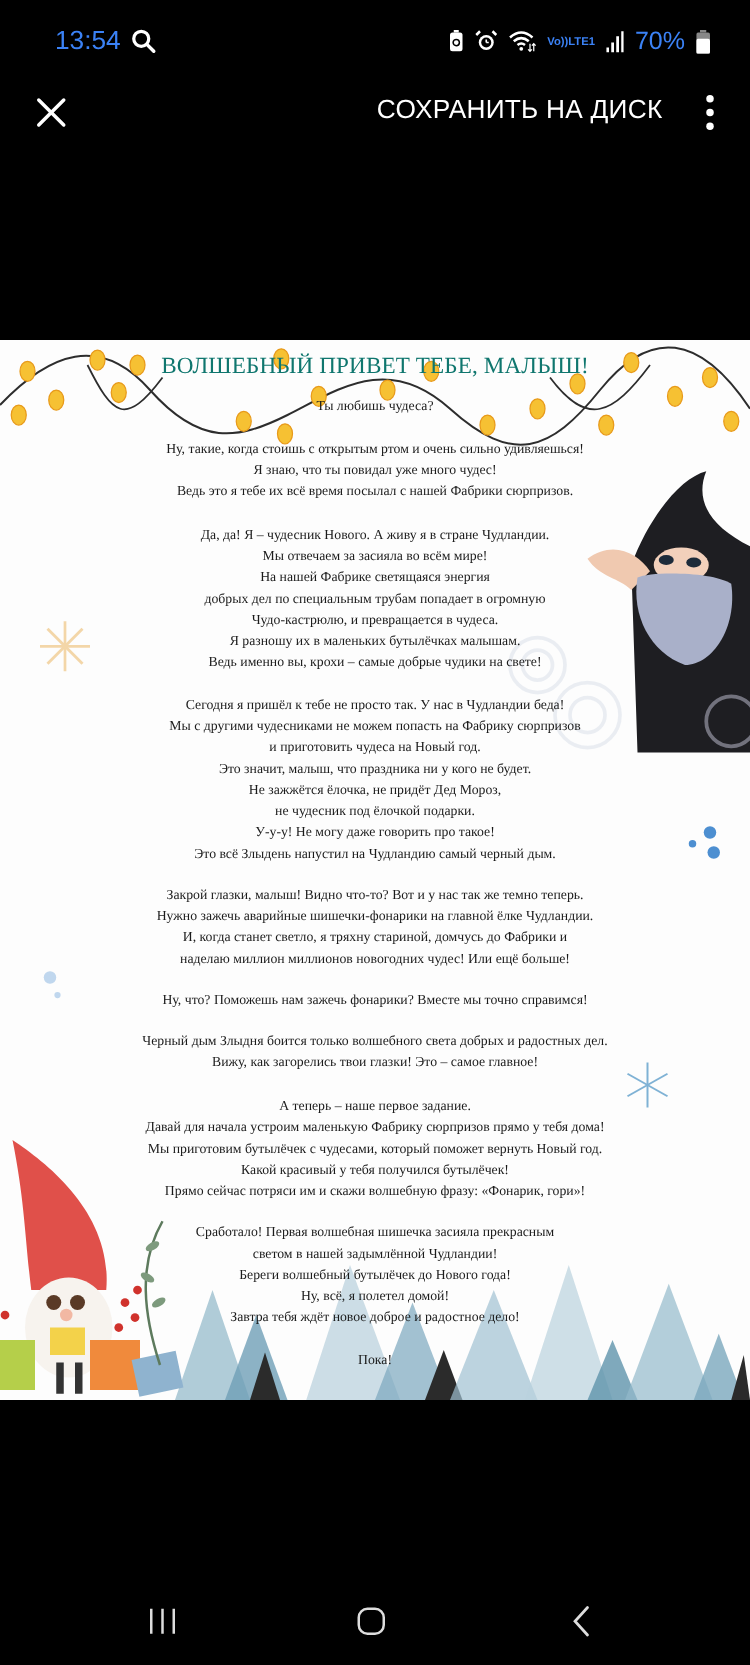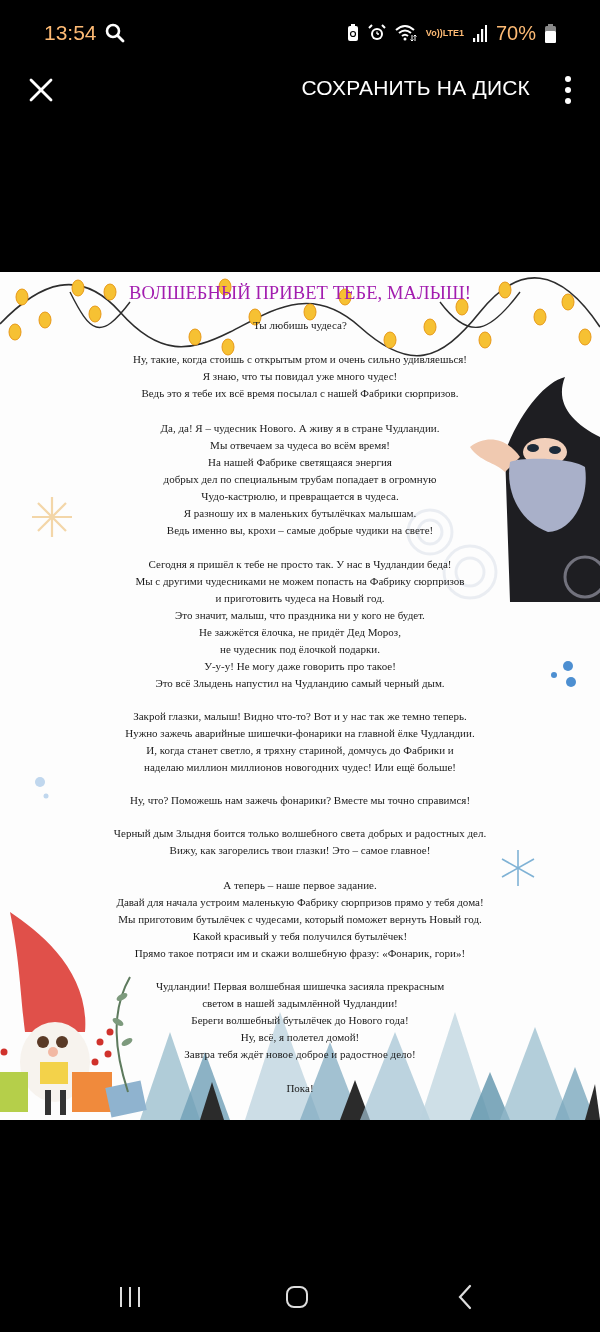--- a/index.html
+++ b/index.html
@@ -6,21 +6,21 @@
     html, body {
       width: 600px; height: 1332px; background: #000; overflow: hidden;
       font-family: "Liberation Sans", "DejaVu Sans", sans-serif;
     }
     .screen { position: relative; width: 600px; height: 1332px; background: #000; }
 
     
     .status-bar {
       position: absolute; top: 0; left: 0; right: 0; height: 66px;
       display: flex; align-items: center; justify-content: space-between;
-      padding: 0 44px 0 44px; color: #fdba74;
+      padding: 0 32px 0 44px; color: #3b82f6;
     }
     .status-left { display: flex; align-items: center; gap: 8px; font-size: 21px; }
     .status-right { display: flex; align-items: center; gap: 9px; font-size: 20px; }
     .sb-icon { display: inline-flex; align-items: center; justify-content: center; }
     .lte-stack { display: flex; font-size: 9px; line-height: 9px; font-weight: bold; text-align: center; }
 
     
     .app-bar {
       position: absolute; top: 66px; left: 0; right: 0; height: 48px;
       display: flex; align-items: center; color: #fff;
@@ -38,21 +38,21 @@
       position: absolute; top: 272px; left: 0; width: 600px; height: 848px;
       background: #fdfdfd; overflow: hidden;
       font-family: "Liberation Serif", "DejaVu Serif", serif;
     }
     .bg-layer { position: absolute; inset: 0; pointer-events: none; }
     .letter {
       position: absolute; left: 0; right: 0; top: 0; text-align: center; color: #1b1b1b;
     }
     .letter-title {
       position: absolute; top: 11px; left: 0; right: 0; text-align: center;
-      color: #a21caf; font-size: 18.5px; letter-spacing: 0.1px;
+      color: #0f766e; font-size: 18.5px; letter-spacing: 0.1px;
     }
     .line { position: absolute; left: 0; right: 0; text-align: center; font-size: 11px; line-height: 17px; white-space: nowrap; }
 
     
     .nav-bar { position: absolute; left: 0; right: 0; top: 1270px; height: 50px; }
     .nav-btn { position: absolute; top: 12px; width: 40px; height: 30px; cursor: pointer; display:flex; align-items:center; justify-content:center; }
   </style>
 </head>
 <body>
 
@@ -249,21 +249,21 @@
 
     <div class="letter-title">ВОЛШЕБНЫЙ ПРИВЕТ ТЕБЕ, МАЛЫШ!</div>
 
     <div class="letter">
       <div class="line" style="top:45px">Ты любишь чудеса?</div>
       <div class="line" style="top:79px">Ну, такие, когда стоишь с открытым ртом и очень сильно удивляешься!</div>
       <div class="line" style="top:96px">Я знаю, что ты повидал уже много чудес!</div>
       <div class="line" style="top:113px">Ведь это я тебе их всё время посылал с нашей Фабрики сюрпризов.</div>
 
       <div class="line" style="top:148px">Да, да! Я – чудесник Нового. А живу я в стране Чудландии.</div>
-      <div class="line" style="top:165px">Мы отвечаем за чудеса во всём время!</div>
+      <div class="line" style="top:165px">Мы отвечаем за засияла во всём мире!</div>
       <div class="line" style="top:182px">На нашей Фабрике светящаяся энергия</div>
       <div class="line" style="top:199px">добрых дел по специальным трубам попадает в огромную</div>
       <div class="line" style="top:216px">Чудо-кастрюлю, и превращается в чудеса.</div>
       <div class="line" style="top:233px">Я разношу их в маленьких бутылёчках малышам.</div>
       <div class="line" style="top:250px">Ведь именно вы, крохи – самые добрые чудики на свете!</div>
 
       <div class="line" style="top:284px">Сегодня я пришёл к тебе не просто так. У нас в Чудландии беда!</div>
       <div class="line" style="top:301px">Мы с другими чудесниками не можем попасть на Фабрику сюрпризов</div>
       <div class="line" style="top:318px">и приготовить чудеса на Новый год.</div>
       <div class="line" style="top:335px">Это значит, малыш, что праздника ни у кого не будет.</div>
@@ -279,23 +279,23 @@
 
       <div class="line" style="top:520px">Ну, что? Поможешь нам зажечь фонарики? Вместе мы точно справимся!</div>
 
       <div class="line" style="top:553px">Черный дым Злыдня боится только волшебного света добрых и радостных дел.</div>
       <div class="line" style="top:570px">Вижу, как загорелись твои глазки! Это – самое главное!</div>
 
       <div class="line" style="top:605px">А теперь – наше первое задание.</div>
       <div class="line" style="top:622px">Давай для начала устроим маленькую Фабрику сюрпризов прямо у тебя дома!</div>
       <div class="line" style="top:639px">Мы приготовим бутылёчек с чудесами, который поможет вернуть Новый год.</div>
       <div class="line" style="top:656px">Какой красивый у тебя получился бутылёчек!</div>
-      <div class="line" style="top:673px">Прямо такое потряси им и скажи волшебную фразу: «Фонарик, гори»!</div>
-
-      <div class="line" style="top:706px">Чудландии! Первая волшебная шишечка засияла прекрасным</div>
+      <div class="line" style="top:673px">Прямо сейчас потряси им и скажи волшебную фразу: «Фонарик, гори»!</div>
+
+      <div class="line" style="top:706px">Сработало! Первая волшебная шишечка засияла прекрасным</div>
       <div class="line" style="top:723px">светом в нашей задымлённой Чудландии!</div>
       <div class="line" style="top:740px">Береги волшебный бутылёчек до Нового года!</div>
       <div class="line" style="top:757px">Ну, всё, я полетел домой!</div>
       <div class="line" style="top:774px">Завтра тебя ждёт новое доброе и радостное дело!</div>
 
       <div class="line" style="top:808px">Пока!</div>
     </div>
   </div>
 
   <div class="nav-bar">

